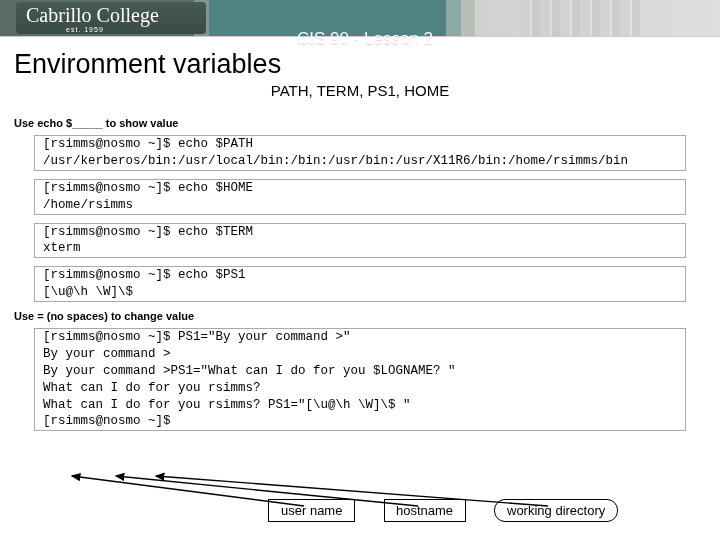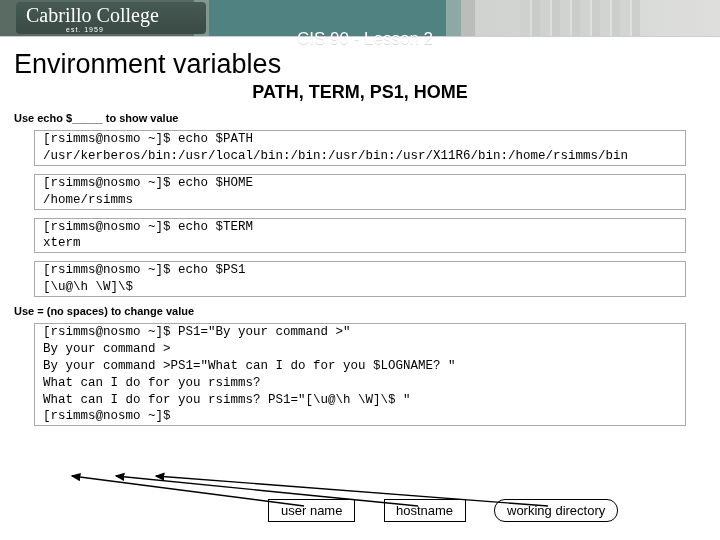--- a/index.html
+++ b/index.html
@@ -84,23 +84,23 @@
     padding: 6px 14px 0 14px;
   }
   .title {
     font-family: Verdana, sans-serif;
     font-size: 27px;
     margin: 6px 0 2px 0;
     font-weight: 400;
   }
   .subtitle {
     text-align: center;
-    font-weight: 700;
-    font-size: 18px;
-    margin-bottom: 9px;
+    font-weight: 400;
+    font-size: 15px;
+    margin-bottom: 18px;
   }
   .instruction {
     font-weight: 700;
     font-size: 11px;
     margin: 2px 0 6px 0;
   }
 
   .term-block {
     border: 1px solid #aaa;
     background: #fff;

